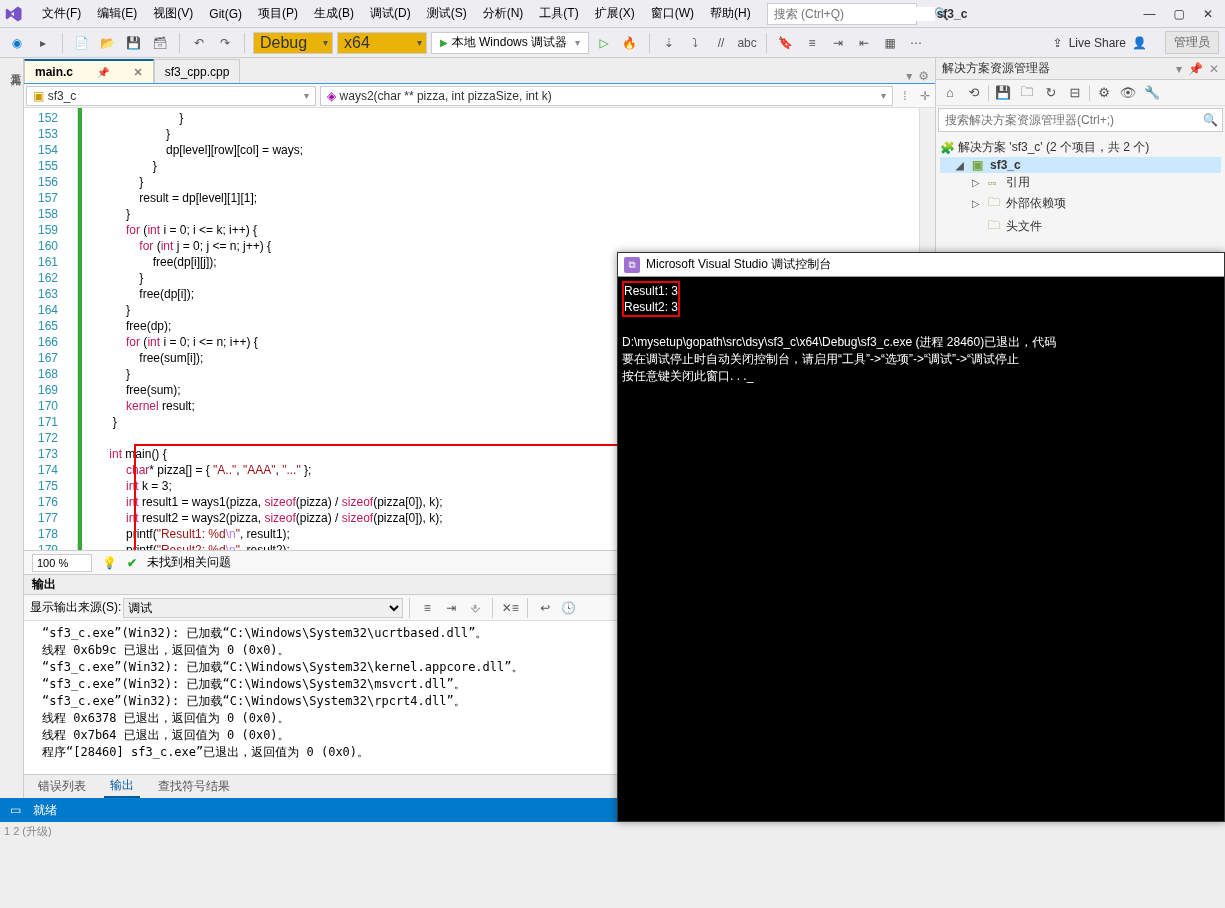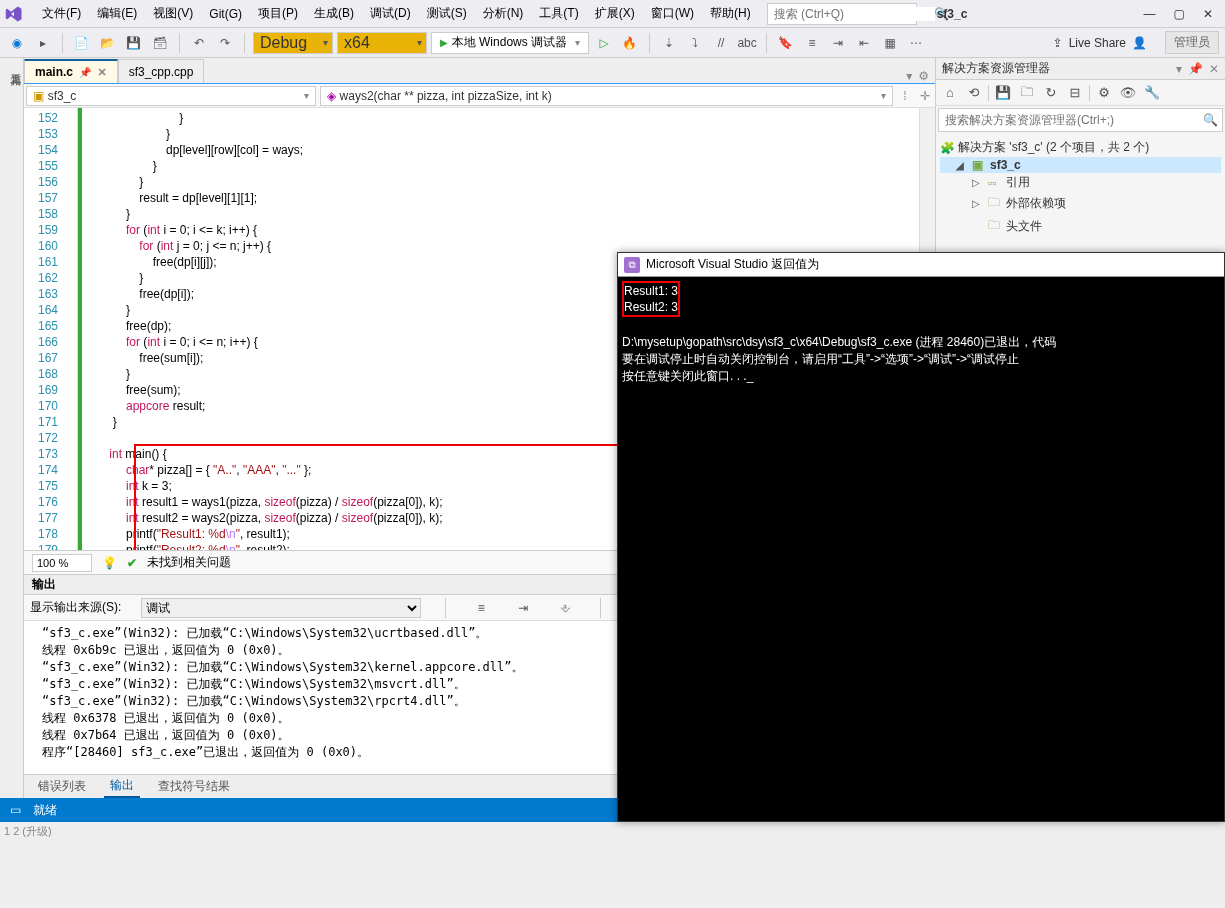--- a/index.html
+++ b/index.html
@@ -19,42 +19,42 @@
 .tselect { height:22px; border:1px solid #ccc; background:#eab308; color:#333; font-size:16px; padding:0 20px 0 6px; display:flex; align-items:center; position:relative; cursor:pointer;}
 .tselect::after{content:"▾"; position:absolute; right:4px; color:#555; font-size:10px;}
 .run-btn { display:flex; align-items:center; gap:4px; padding:0 8px; height:22px; border:1px solid #ccc; background:#fff; cursor:pointer;}
 .run-btn .tri { color:#3a3; font-size:10px; }
 .live-share { margin-left:auto; display:flex; align-items:center; gap:6px; color:#333;}
 .admin-badge { background:#e6e6e6; padding:2px 8px; border:1px solid #ccc; color:#666; margin-left:12px;}
 .main-area { display:flex; height: 740px; }
 .left-gutter { width:24px; background:#eee; border-right:1px solid #ccc; writing-mode:vertical-rl; text-orientation:upright; font-size:11px; padding-top:8px; color:#555;}
 .editor-col { flex:1; display:flex; flex-direction:column; background:#fff; min-width:0;}
 .tabbar { height:26px; background:#eee; display:flex; align-items:flex-end; border-bottom:1px solid #3399ff;}
-.tab { height:24px; display:flex; align-items:center; padding:0 10px; gap:6px; border:1px solid #ccc; border-bottom:none; background:#eee; cursor:pointer; font-size:12px;}
+.tab { height:24px; display:flex; align-items:center; padding:0 10px; gap:24px; border:1px solid #ccc; border-bottom:none; background:#eee; cursor:pointer; font-size:12px;}
 .tab.active { background:#fffae6; border-top:2px solid #0e639c; font-weight:bold; color:#000;}
 .tab .pin { color:#888; font-size:10px;}
 .tab .x { color:#888; font-size:11px;}
 .tabbar-right { margin-left:auto; display:flex; gap:6px; padding-right:6px; color:#888;}
 .navbar { height:24px; background:#f8f8f8; border-bottom:1px solid #ddd; display:flex; align-items:center;}
 .navsel { flex:1; border:1px solid #ccc; height:20px; display:flex; align-items:center; padding:0 6px; margin:0 2px; font-size:12px; color:#333; position:relative; cursor:pointer; background:#fff;}
 .navsel::after{content:"▾"; margin-left:auto; color:#888; font-size:10px;}
 .navbtn { width:20px; text-align:center; color:#888; cursor:pointer; font-size:12px;}
 .code-area { flex:1; display:flex; overflow:hidden; font-family:Consolas,monospace; font-size:13px; background:#fff; position:relative;}
 .gutter-ln { width:40px; text-align:right; padding-right:6px; color:#2b91af; background:#fff; user-select:none; line-height:16px; padding-top:2px;}
 .fold-gutter { width:14px; background:#fff; border-right:1px solid #ddd;}
 .change-bar { width:4px; background:linear-gradient(#3a3 0%,#3a3 100%);}
 .code-text { flex:1; white-space:pre; line-height:16px; padding:2px 4px; color:#000; overflow:hidden;}
 .kw{color:#be185d;} .str{color:#a31515;} .esc{color:#b776fb;}
 .code-bottom { height:24px; border-top:1px solid #ccc; background:#f8f8f8; display:flex; align-items:center; gap:10px; padding:0 8px; font-size:12px;}
 .zoomsel { width:60px; height:18px; border:1px solid #ccc; display:flex; align-items:center; padding:0 4px; background:#fff; font-size:11px;}
 .bulb { color:#c90;}
 .ok-icon { color:#2a2; font-weight:bold;}
 .output-panel { border-top:1px solid #ccc; background:#f8f8f8; display:flex; flex-direction:column; height:200px;}
 .output-header { height:20px; border-bottom:1px solid #ccc; display:flex; align-items:center; padding:0 8px; font-weight:bold; font-size:12px; background:#eee;}
-.output-toolbar { height:26px; display:flex; align-items:center; gap:20px; padding:0 6px; border-bottom:1px solid #ddd;}
+.output-toolbar { height:26px; display:flex; align-items:center; gap:2px; padding:0 6px; border-bottom:1px solid #ddd;}
 .output-toolbar .lbl{font-size:12px;}
 .output-toolbar select{height:20px; border:1px solid #ccc; font-size:12px; width:280px;}
 .output-text { flex:1; background:#fff; font-family:Consolas,"Microsoft YaHei",monospace; font-size:12px; color:#000; padding:4px 18px; white-space:pre; overflow:auto;}
 .bottom-tabs { height:24px; background:#eee; border-top:1px solid #ccc; display:flex; align-items:center; padding:0 8px; gap:12px; font-size:12px;}
 .bottom-tabs .bt { cursor:pointer; padding:2px 6px; color:#555;}
 .bottom-tabs .bt.active { color:#005a9e; border-bottom:2px solid #005a9e;}
 .statusbar { height:24px; background:#007acc; color:#fff; display:flex; align-items:center; padding:0 10px; font-size:12px; gap:12px;}
 .statusbar .right { margin-left:auto; display:flex; gap:14px; align-items:center;}
 .bell { position:relative;}
 .bell .badge{position:absolute; top:-4px; right:-6px; background:#d00; color:#fff; border-radius:50%; font-size:9px; width:12px; height:12px; display:flex;align-items:center;justify-content:center;}
@@ -221,21 +221,21 @@
                 <span class="kw">for</span> (<span class="kw">int</span> j = 0; j &lt;= n; j++) {
                     free(dp[i][j]);
                 }
                 free(dp[i]);
             }
             free(dp);
             <span class="kw">for</span> (<span class="kw">int</span> i = 0; i &lt;= n; i++) {
                 free(sum[i]);
             }
             free(sum);
-            <span class="kw">appcore</span> result;
+            <span class="kw">kernel</span> result;
         }
 
        <span class="kw">int</span> main() {
             <span class="kw">char</span>* pizza[] = { <span class="str">"A.."</span>, <span class="str">"AAA"</span>, <span class="str">"..."</span> };
             <span class="kw">int</span> k = 3;
             <span class="kw">int</span> result1 = ways1(pizza, <span class="kw">sizeof</span>(pizza) / <span class="kw">sizeof</span>(pizza[0]), k);
             <span class="kw">int</span> result2 = ways2(pizza, <span class="kw">sizeof</span>(pizza) / <span class="kw">sizeof</span>(pizza[0]), k);
             printf(<span class="str">"Result1: %d<span class="esc">\n</span>"</span>, result1);
             printf(<span class="str">"Result2: %d<span class="esc">\n</span>"</span>, result2);
         }</div>
@@ -344,21 +344,21 @@
     <span>↑ <span>添加到源代码管理</span> ▴</span>
     <span>☰ <span>选择仓库</span> ▴</span>
     <span class="bell">🔔<span class="badge">1</span></span>
   </div>
 </div>
 <div style="font-size:11px;color:#888;padding:2px 4px">1 2 (升级)</div>
 
 <div class="console">
   <div class="console-title">
     <span class="cicon">⧉</span>
-    <span>Microsoft Visual Studio 返回值为</span>
+    <span>Microsoft Visual Studio 调试控制台</span>
   </div>
   <div class="console-body"><span class="red-hl"><span>Result1: 3</span>
 <span>Result2: 3</span></span>
 
 <span>D:\mysetup\gopath\src\dsy\sf3_c\x64\Debug\sf3_c.exe (进程 28460)已退出，代码</span>
 <span>要在调试停止时自动关闭控制台，请启用“工具”-&gt;“选项”-&gt;“调试”-&gt;“调试停止</span>
 <span>按任意键关闭此窗口. . ._</span></div>
 </div>
 
 </body></html>

